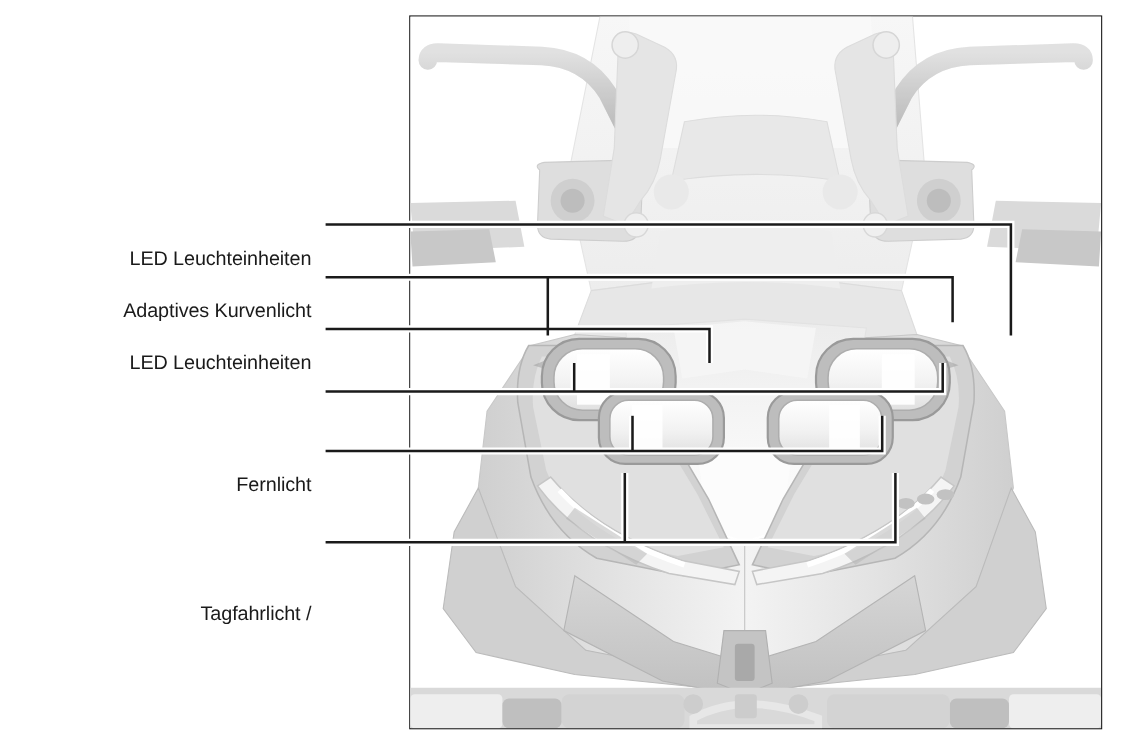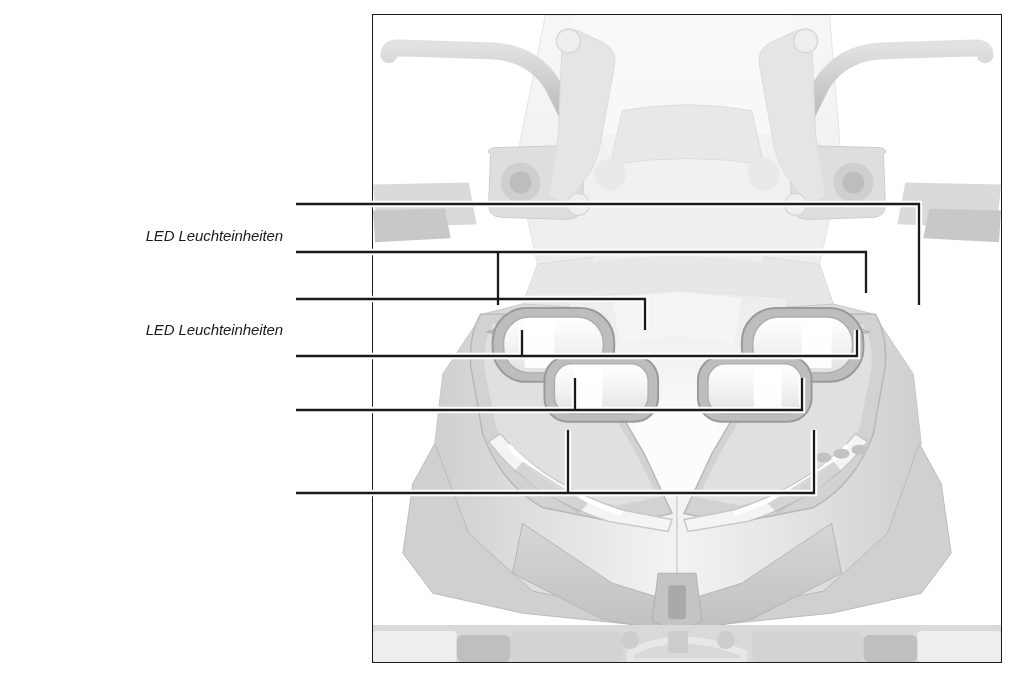--- a/index.html
+++ b/index.html
@@ -15,28 +15,27 @@
     position: relative;
     width: 1024px;
     height: 681px;
     background: #ffffff;
     overflow: hidden;
   }
   
   .callout-label {
     position: absolute;
     font-family: "Liberation Sans", sans-serif;
-    font-size: 15px;
+    font-size: 18px;
     font-weight: 400;
     color: #1a1a1a;
     white-space: pre;
     text-align: right;
     letter-spacing: -0.1px;
     line-height: 27px;
-    font-style: italic;
   }
   .callout-label.two-line { line-height: 30px; }
 
   
   .layer {
     position: absolute;
     left: 0; top: 0;
     width: 1024px;
     height: 681px;
   }
@@ -249,23 +248,30 @@
       <polyline points="575,410 575,378"></polyline>
       <polyline points="296,493 814,493 814,430"></polyline>
       <polyline points="568,493 568,430"></polyline>
     </g>
   </svg>
 
   <div class="callout-label" style="right:741px; top:195px;">
     <span>LED Leuchteinheiten</span>
   </div>
 
+  <div class="callout-label" style="right:741px; top:242px;">
+    <span>Adaptives Kurvenlicht</span>
+  </div>
 
   <div class="callout-label" style="right:741px; top:289px;">
     <span>LED Leuchteinheiten</span>
   </div>
 
 
+  <div class="callout-label" style="right:741px; top:400px;">
+    <span>Fernlicht</span>
+  </div>
 
   <div class="callout-label two-line" style="right:741px; top:483px;">
+    <div>Tagfahrlicht /</div>
   </div>
 
 </div>
 
 </body></html>

